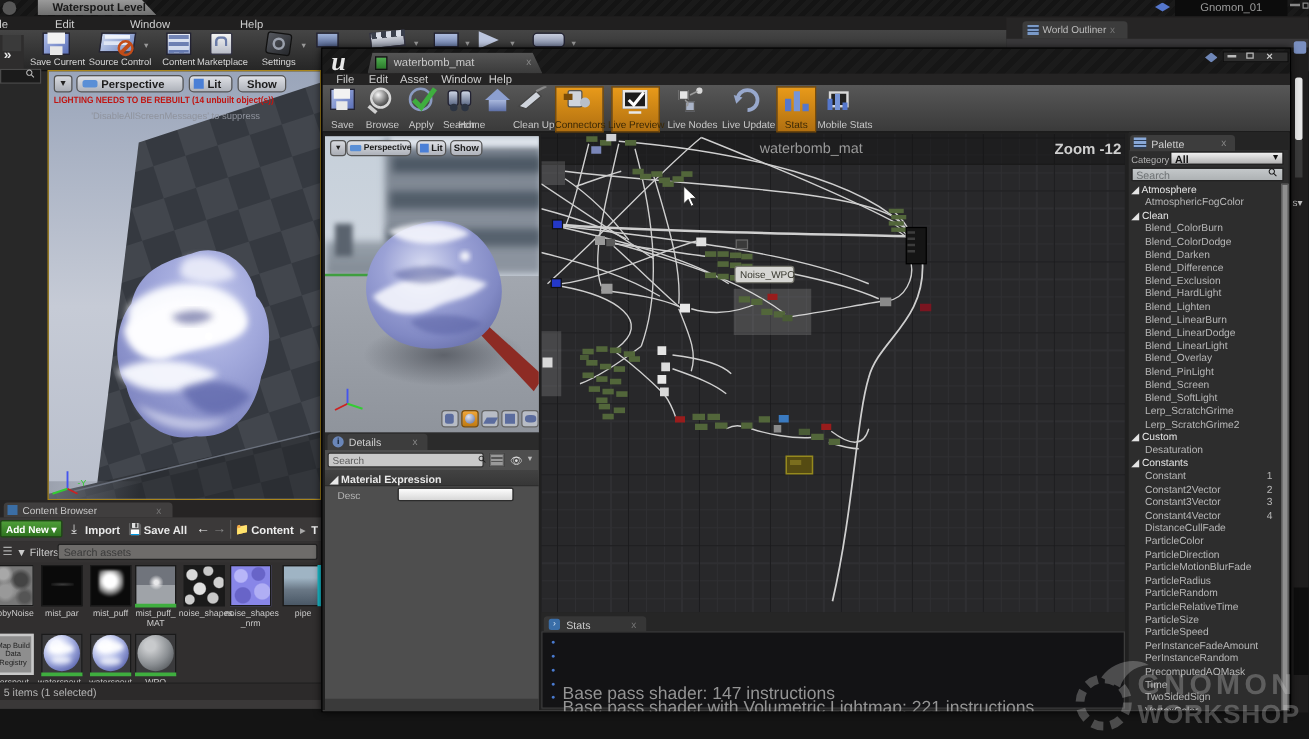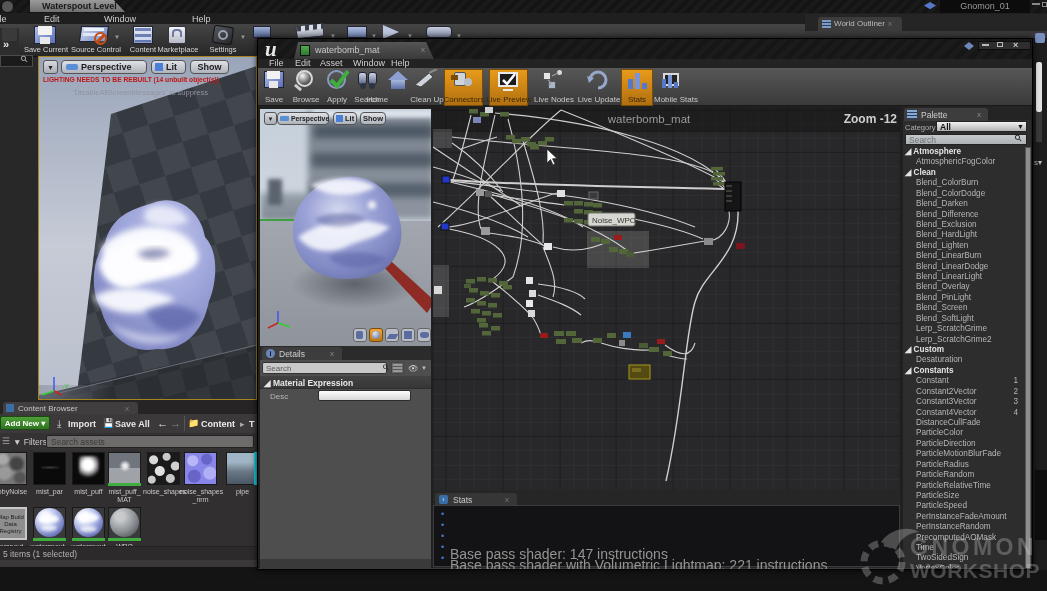--- a/index.html
+++ b/index.html
@@ -1,18 +1,18 @@
 <!DOCTYPE html>
 <html><head><meta charset="utf-8"><style>
 *{margin:0;padding:0;box-sizing:border-box;}
 html,body{width:1047px;height:591px;overflow:hidden;background:#141414;font-family:"Liberation Sans",sans-serif;}
 .abs{position:absolute;}
 #stage{position:relative;width:1047px;height:591px;overflow:hidden;}
 .lbl{color:#c8c8c8;font-size:8px;text-align:center;}
-.ph{color:#e4e4e4;font-weight:bold;padding-left:2px;}
+.ph{color:#e4e4e4;font-weight:normal;padding-left:2px;}
 .pi{padding-left:13px;}
 .pn{float:right;margin-right:6px;}
 .tile{position:absolute;width:33px;}
 .thumb{position:absolute;width:33px;height:33px;border:1px solid #1a1a1a;}
 .tlabel{position:absolute;top:36px;width:41px;left:-4px;text-align:center;color:#cacaca;font-size:7px;line-height:7.5px;}
 </style></head><body>
 <div id="stage">
 
 <div class="abs" style="left:0;top:0;width:1047px;height:13px;background:repeating-linear-gradient(135deg,#1a1a1a 0 4px,#141414 4px 8px);"></div>
 <div class="abs" style="left:2px;top:1px;width:11px;height:11px;border-radius:50%;background:#565656;"></div>

